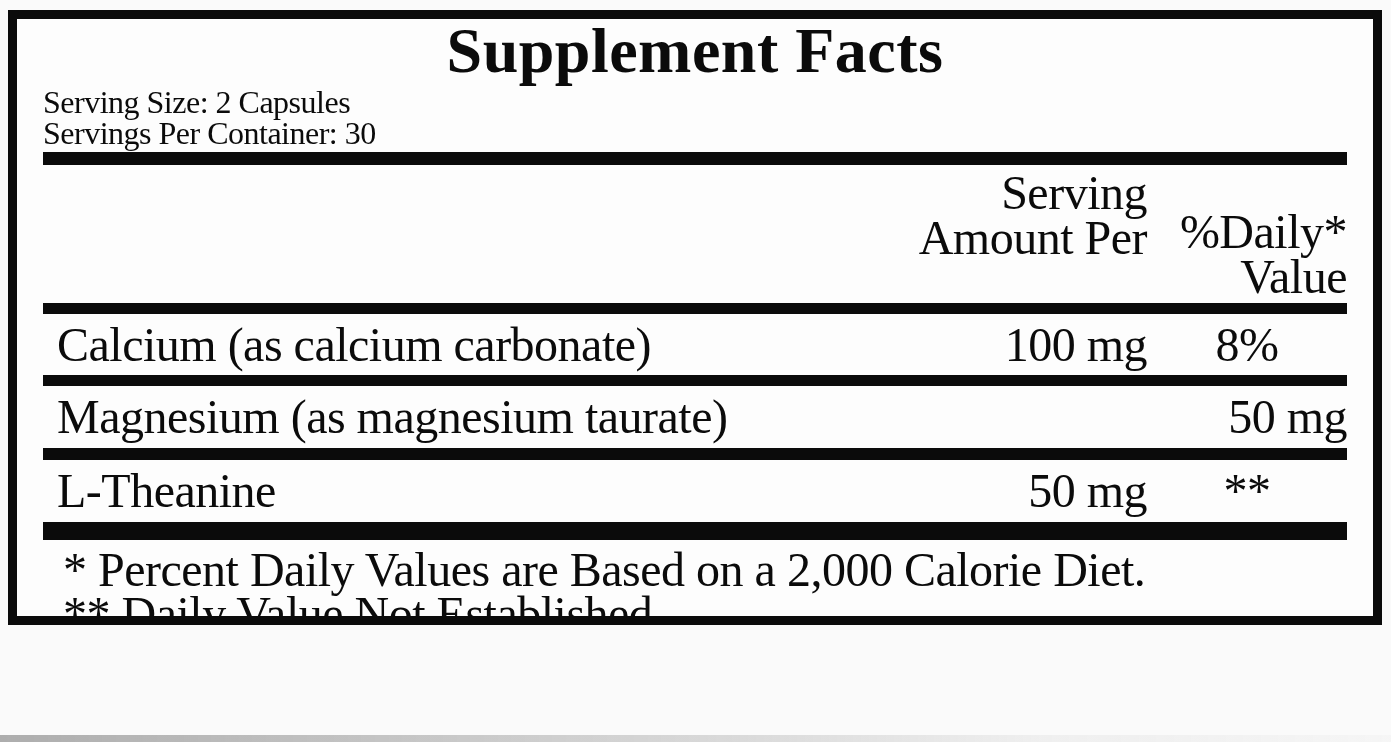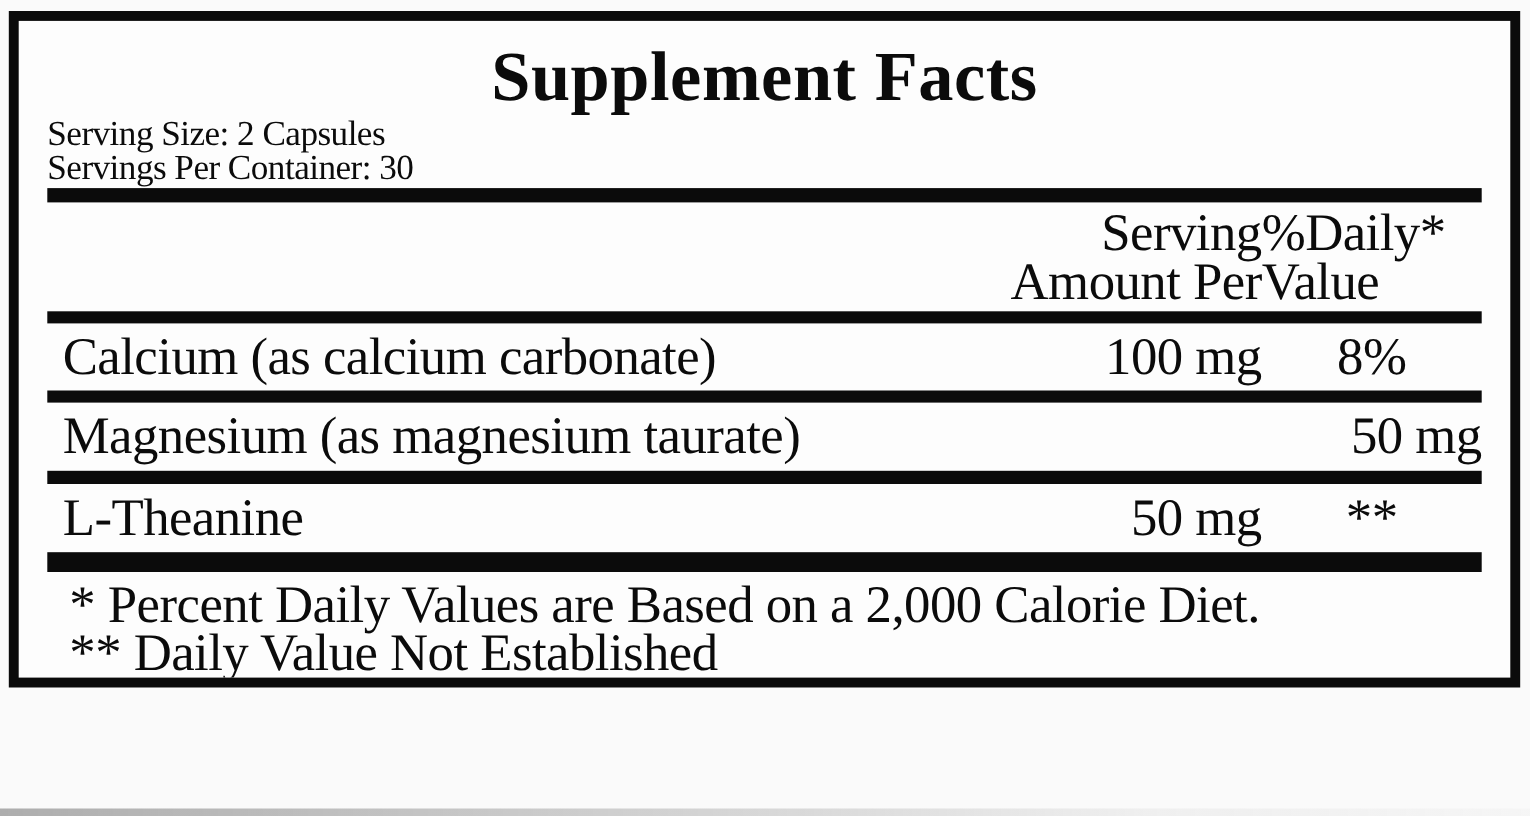--- a/index.html
+++ b/index.html
@@ -23,21 +23,21 @@
   .panel {
     position: absolute;
     left: 8px; top: 10px;
     width: 1374px; height: 615px;
     border: 9px solid var(--ink);
     background: var(--panel-bg);
     padding: 0 26px;
     overflow: hidden;
   }
   .title {
-    margin-top: 19px;
+    margin-top: 0;
     text-align: center;
     font-size: 64px;
     font-weight: 700;
     line-height: 1.0;
     letter-spacing: 0.5px;
   }
   .serving-block {
     margin-top: 4px;
     font-size: 32px;
     line-height: 0.96;
@@ -52,21 +52,21 @@
   .col-head {
     display: flex;
     justify-content: flex-end;
     align-items: flex-start;
     padding: 6px 0 4px 0;
     font-size: 48px;
     line-height: 0.92;
     letter-spacing: -0.5px;
   }
   .col-head .amount-head { text-align: right; }
-  .col-head .dv-head { width: 200px; text-align: left; }
+  .col-head .dv-head { width: 200px; text-align: right; margin-top: 39px; }
   .row {
     display: flex;
     align-items: baseline;
     padding: 8px 0 8px 0;
     font-size: 48px;
     line-height: 0.95;
     letter-spacing: -0.5px;
   }
   .row .name   { flex: 1; padding-left: 14px; }
   .row .amount { text-align: right; white-space: nowrap; }

